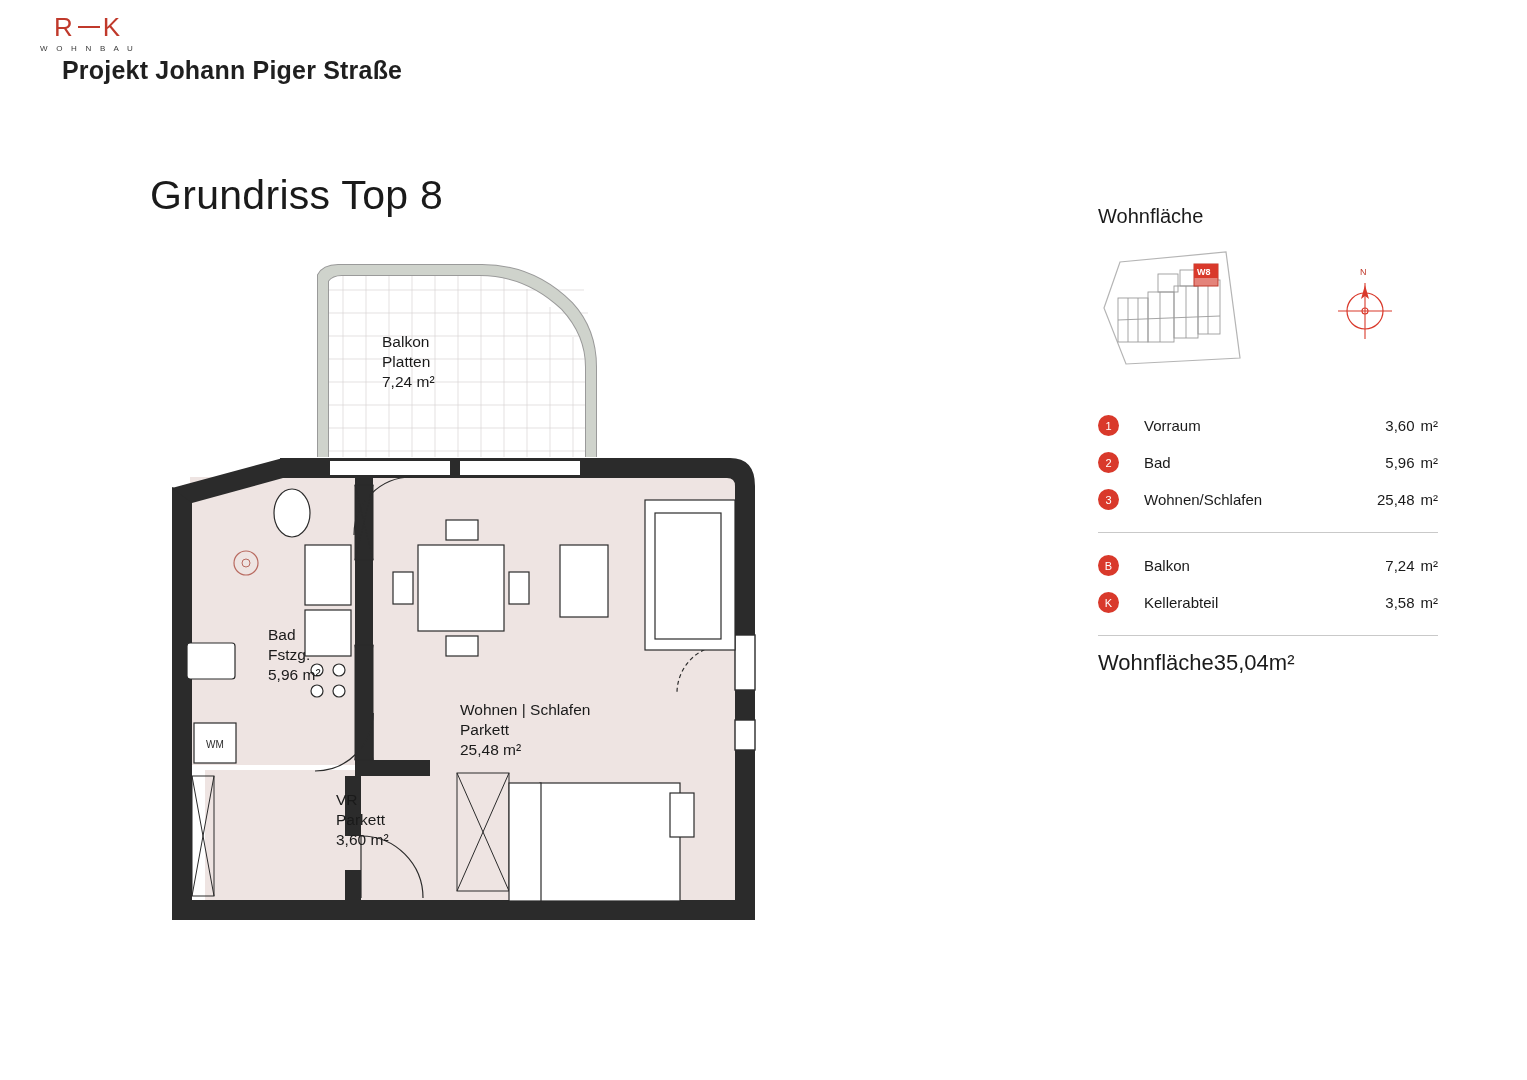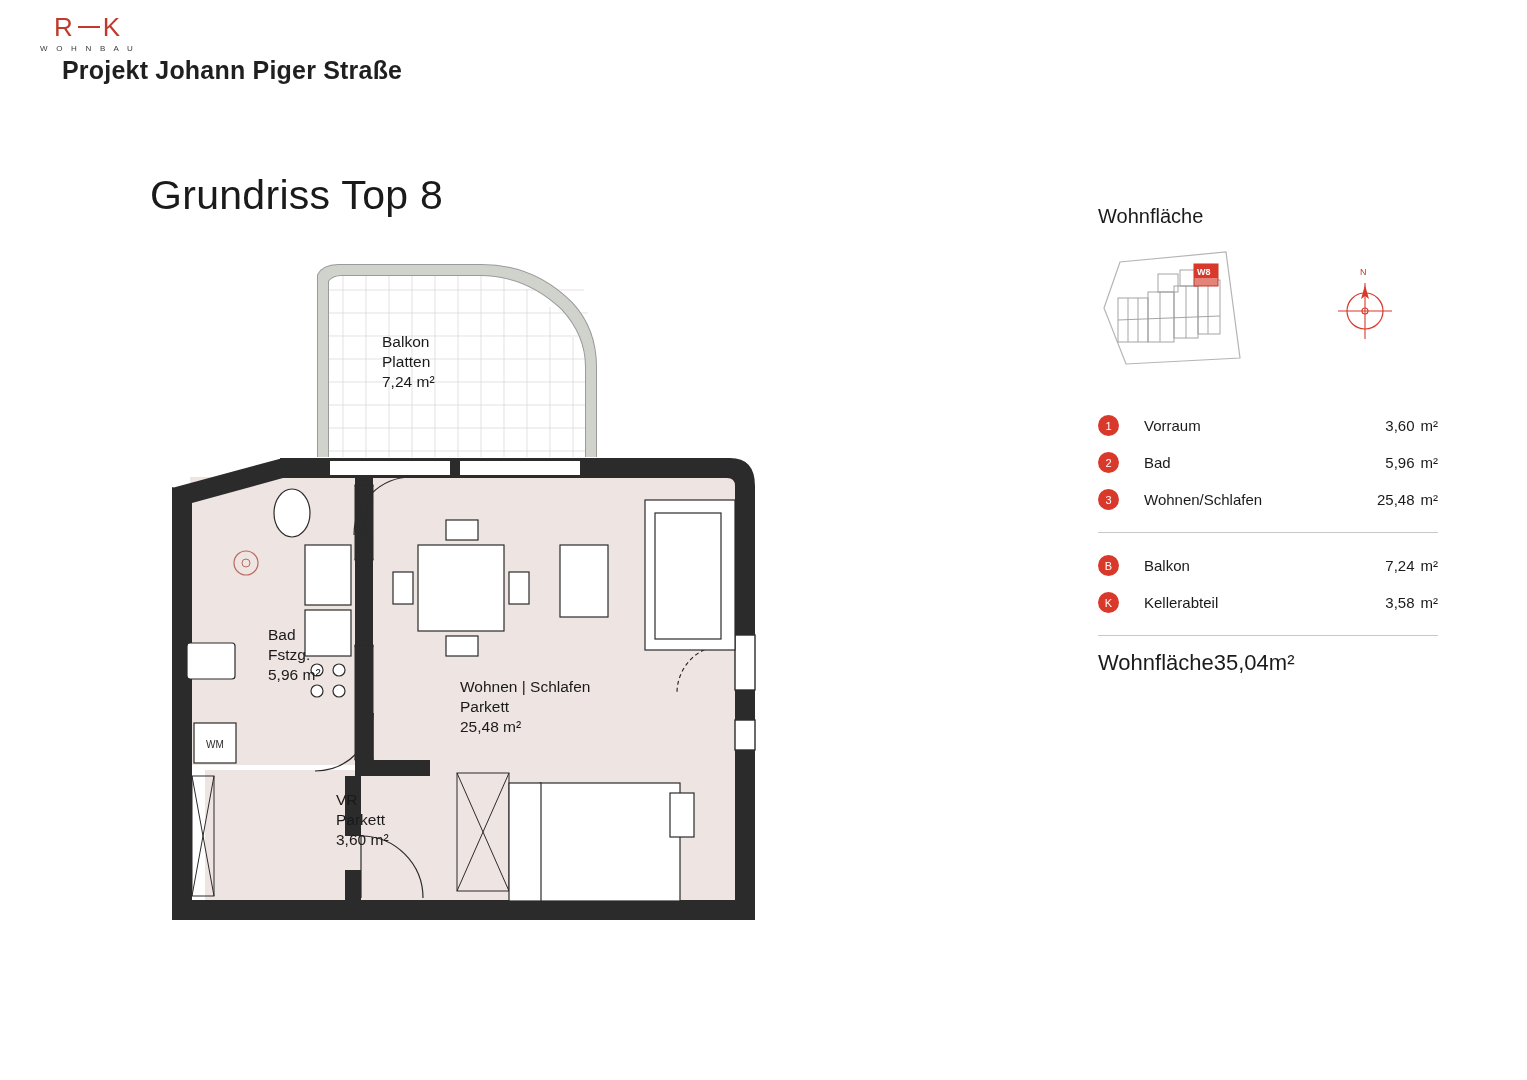--- a/index.html
+++ b/index.html
@@ -325,21 +325,21 @@
     <span>Platten</span><br>
     <span>7,24 m²</span>
   </div>
 
   <div class="fp-label" style="left:118px; top:380px;">
     <span>Bad</span><br>
     <span>Fstzg.</span><br>
     <span>5,96 m²</span>
   </div>
 
-  <div class="fp-label" style="left:310px; top:432px;">
+  <div class="fp-label" style="left:310px; top:455px;">
     <span>Wohnen | Schlafen</span><br>
     <span>Parkett</span><br>
     <span>25,48 m²</span>
   </div>
 
   <div class="fp-label" style="left:186px; top:545px;">
     <span>VR</span><br>
     <span>Parkett</span><br>
     <span>3,60 m²</span>
   </div>

